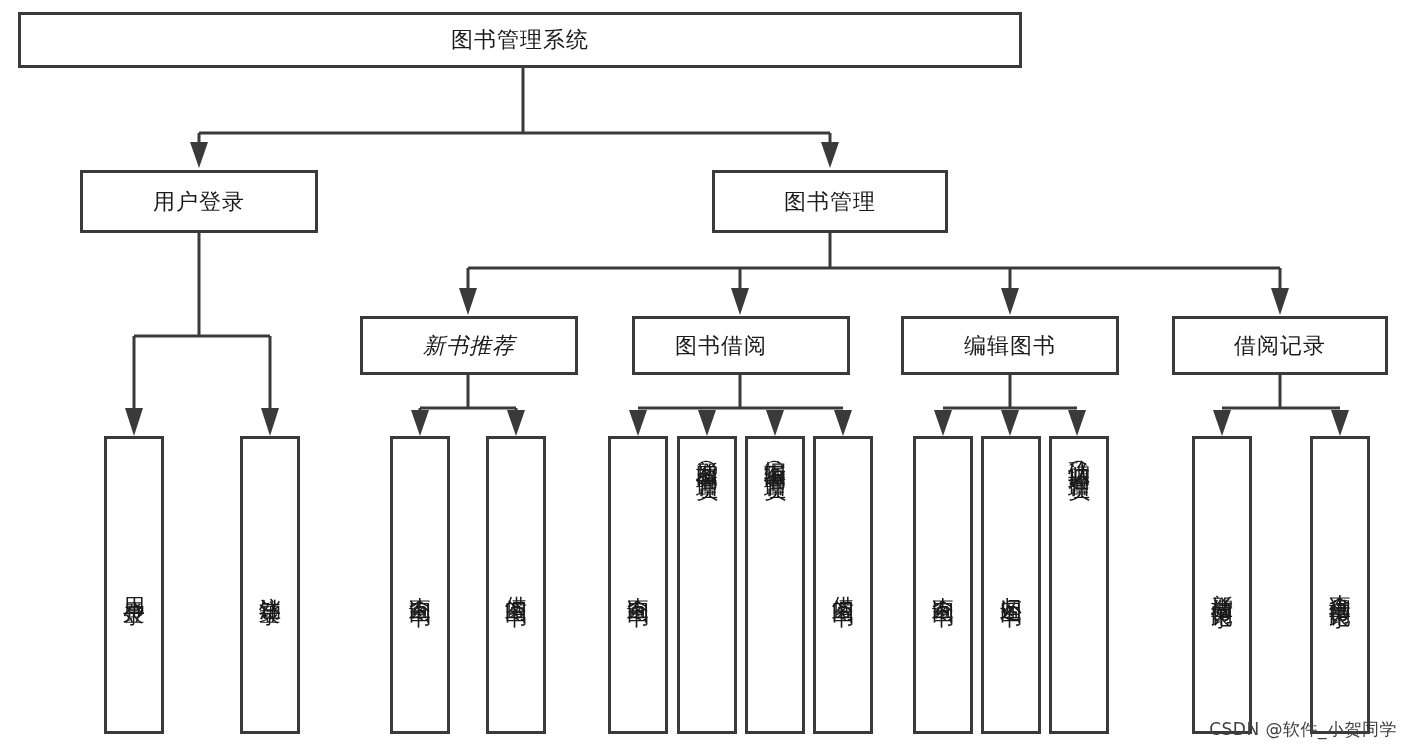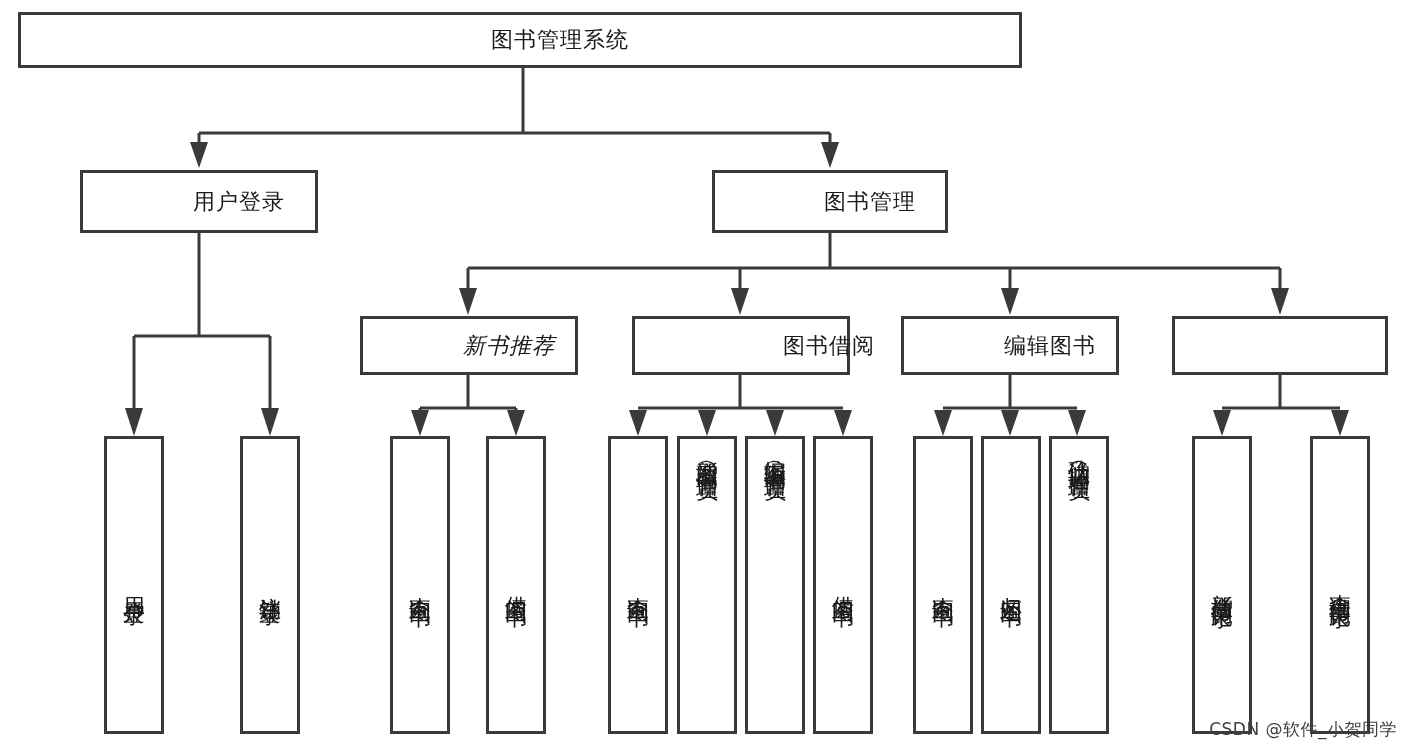--- a/index.html
+++ b/index.html
@@ -72,21 +72,20 @@
   .htext {
     position: absolute;
     display: flex;
     align-items: center;
     justify-content: center;
     font-size: 22px;
     color: #1a1a1a;
     letter-spacing: 1px;
     white-space: nowrap;
     pointer-events: none;
-    padding-left: 40px;
   }
 </style>
 </head>
 <body>
 
 <div id="canvas">
 
   <svg class="diagram" viewBox="0 0 1405 747">
 
     <g>
@@ -165,26 +164,27 @@
   <div class="box-abs" style="left:80px; top:170px; width:238px; height:63px;"></div>
   <div class="htext" style="left:80px; top:170px; width:238px; height:63px;">用户登录</div>
 
   <div class="box-abs" style="left:712px; top:170px; width:236px; height:63px;"></div>
   <div class="htext" style="left:712px; top:170px; width:236px; height:63px;font-family:Liberation Mono, monospace;">图书管理</div>
 
   <div class="box-abs" style="left:360px; top:316px; width:218px; height:59px;"></div>
   <div class="htext" style="left:360px; top:316px; width:218px; height:59px;font-style:italic;">新书推荐</div>
 
   <div class="box-abs" style="left:632px; top:316px; width:218px; height:59px;"></div>
-  <div class="htext" style="left:664px; top:316px; width:250px; height:59px;border-radius:21px;">图书借阅</div>
+  <div class="htext" style="left:596px; top:316px; width:250px; height:59px;border-radius:21px;">图书借阅</div>
 
   <div class="box-abs" style="left:901px; top:316px; width:218px; height:59px;"></div>
   <div class="htext" style="left:901px; top:316px; width:218px; height:59px;">编辑图书</div>
 
   <div class="box-abs" style="left:1172px; top:316px; width:216px; height:59px;"></div>
+  <div class="htext" style="left:1172px; top:316px; width:216px; height:59px;">借阅记录</div>
 
   <div class="box-abs" style="left:104px; top:436px; width:60px; height:298px;"></div>
   <div class="leaf-vert-wrap" style="left:104px; top:436px; width:60px; height:298px;">
     <span class="leaf-vert-text">用户登录</span>
   </div>
 
   <div class="box-abs" style="left:240px; top:436px; width:60px; height:298px;"></div>
   <div class="leaf-vert-wrap" style="left:240px; top:436px; width:60px; height:298px;">
     <span class="leaf-vert-text">注销登录</span>
   </div>

